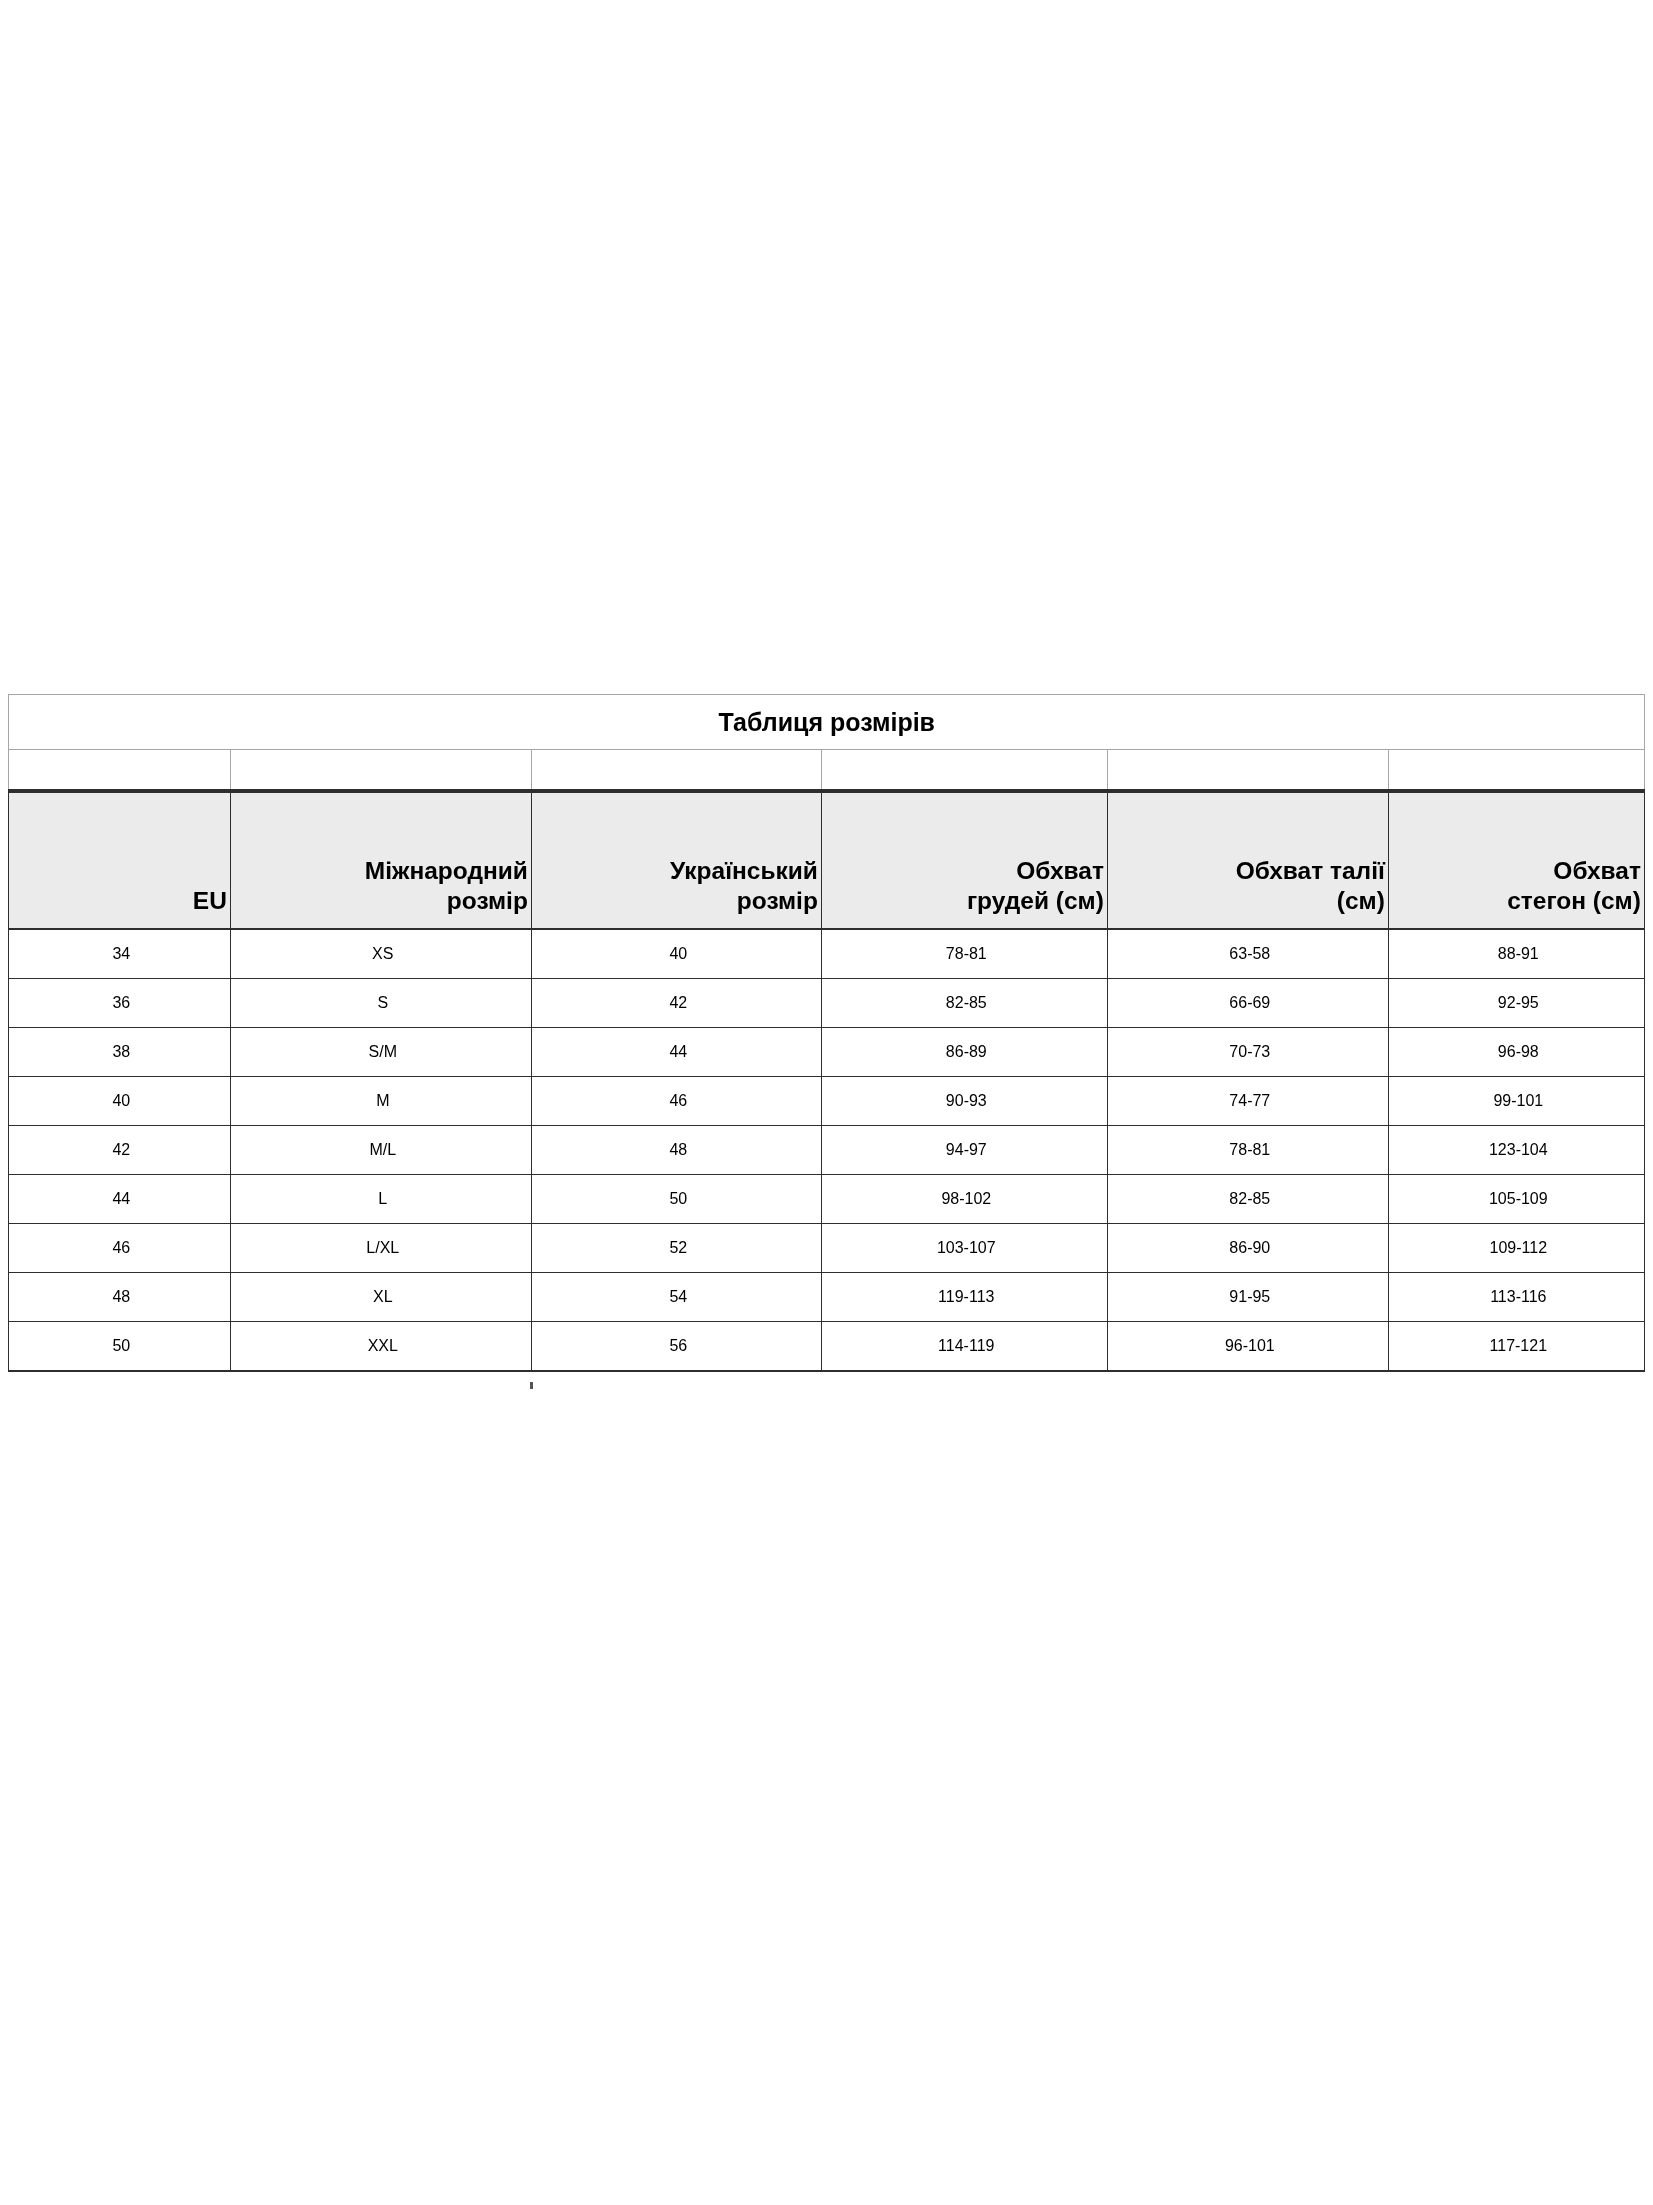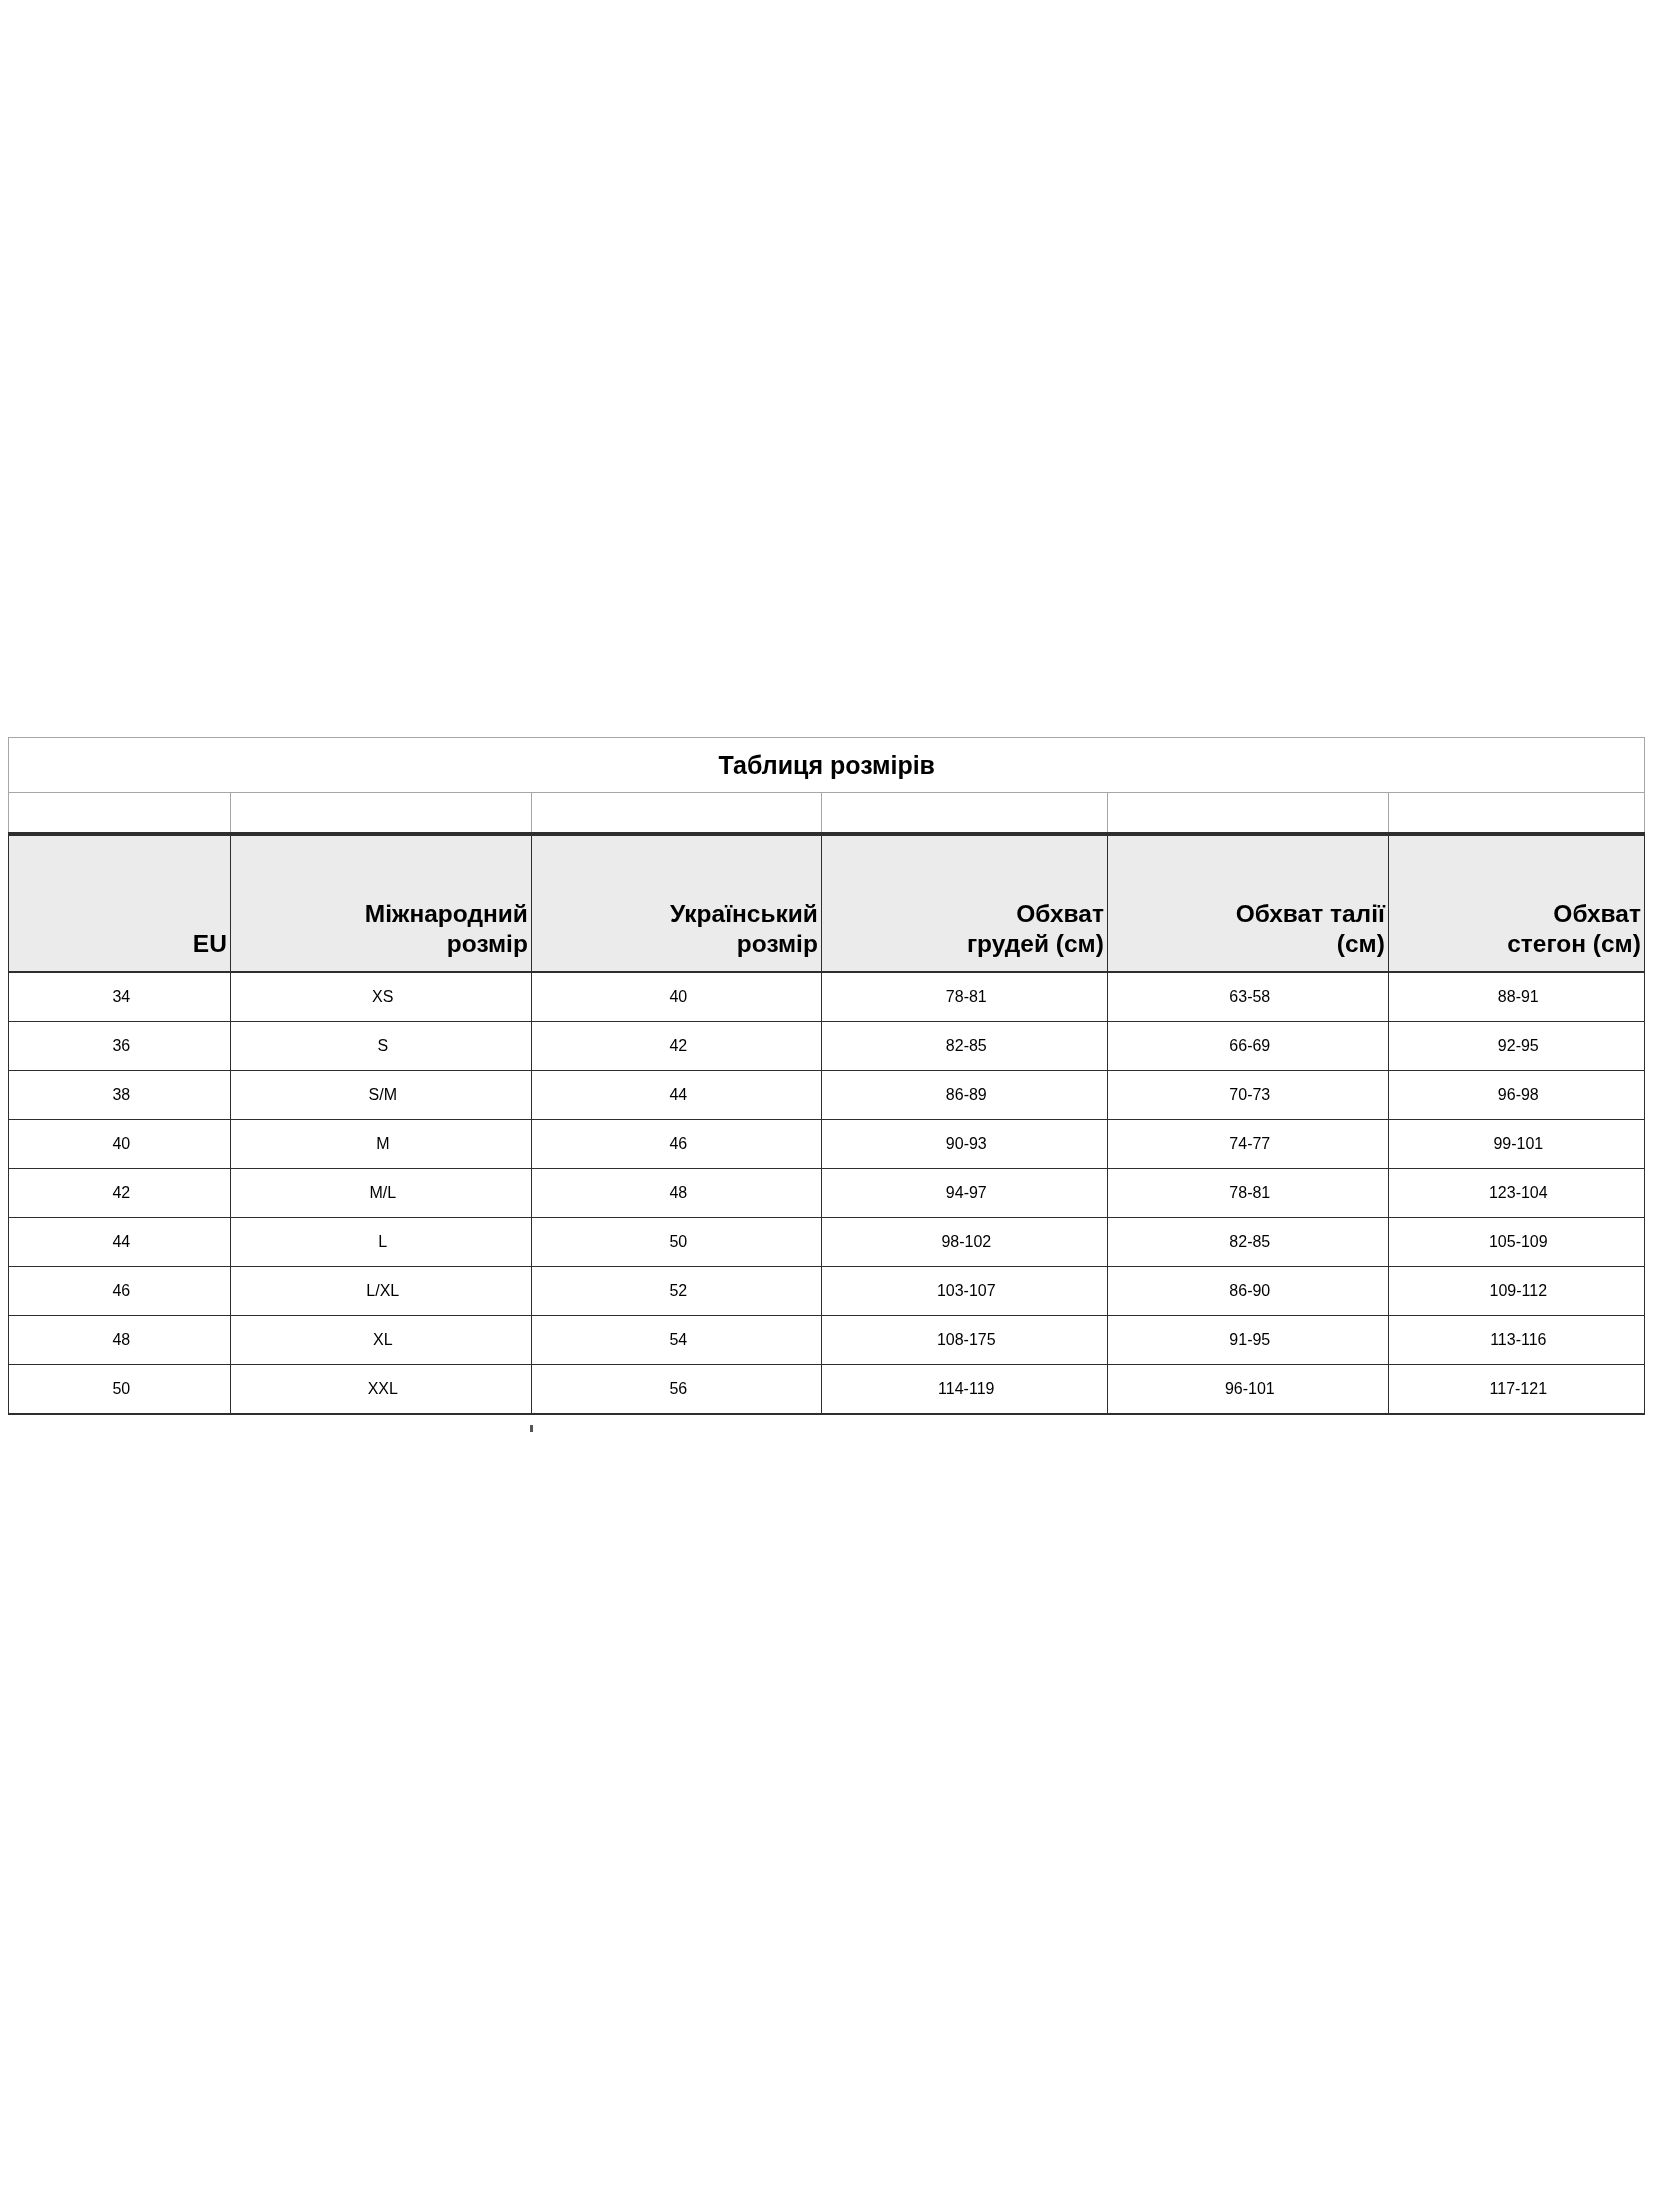--- a/index.html
+++ b/index.html
@@ -13,21 +13,20 @@
     position: relative;
     overflow: hidden;
     font-family: "Liberation Sans", sans-serif;
     color: #000000;
   }
   .table-wrap {
     position: absolute;
     left: 8.2px;
     top: 694px;
     width: 1637px;
-    margin-top: 43px;
   }
   table.size-table {
     border-collapse: collapse;
     table-layout: fixed;
     width: 100%;
   }
   
   tr.title-row td {
     border: 0.8px solid var(--border-light);
     height: 52px;
@@ -177,21 +176,21 @@
           <td>L/XL</td>
           <td>52</td>
           <td>103-107</td>
           <td>86-90</td>
           <td>109-112</td>
         </tr>
         <tr>
           <td>48</td>
           <td>XL</td>
           <td>54</td>
-          <td>108-175</td>
+          <td>119-113</td>
           <td>91-95</td>
           <td>113-116</td>
         </tr>
         <tr>
           <td>50</td>
           <td>XXL</td>
           <td>56</td>
           <td>114-119</td>
           <td>96-101</td>
           <td>117-121</td>

